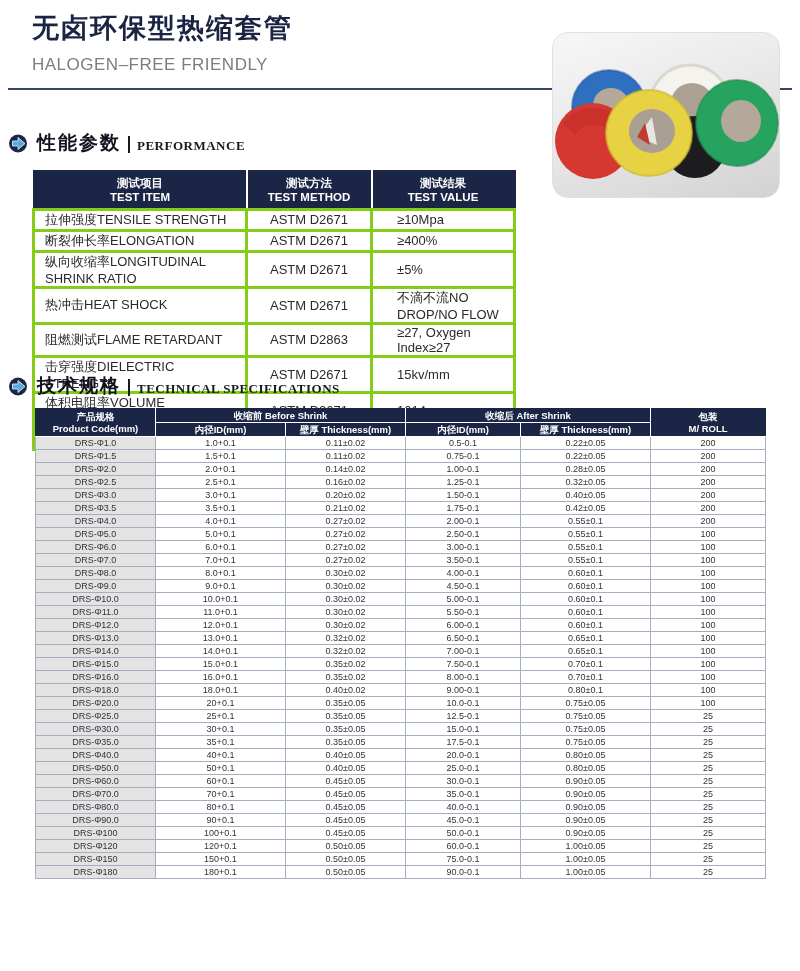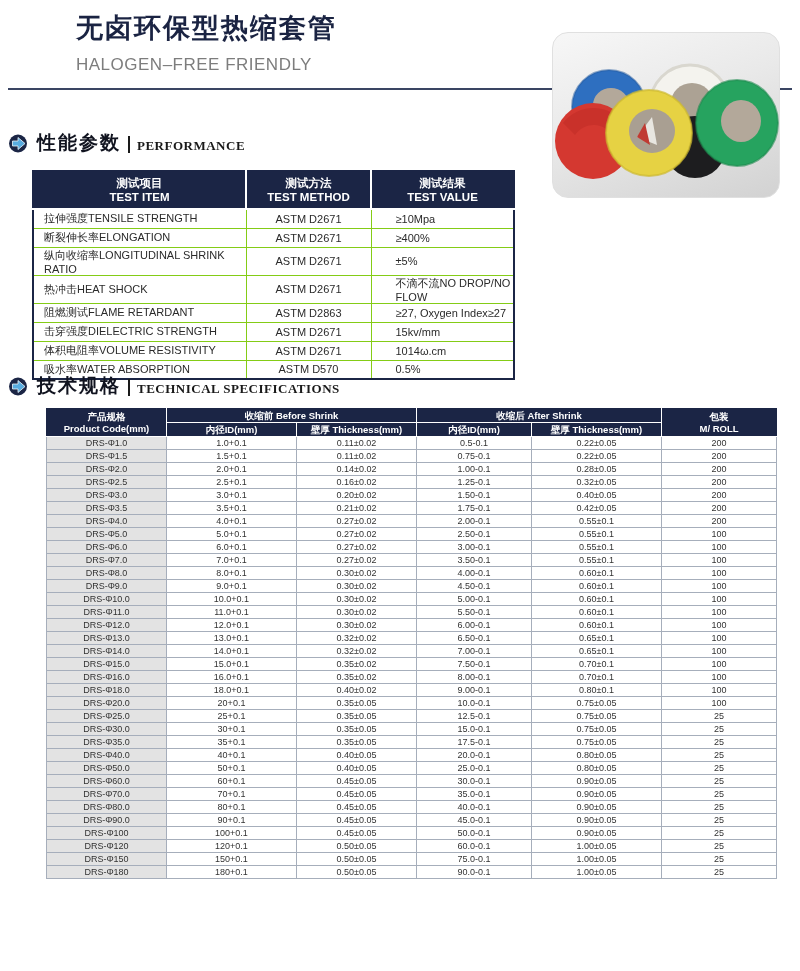--- a/index.html
+++ b/index.html
@@ -1,20 +1,20 @@
 <!DOCTYPE html>
 <html><head>
 <meta charset="utf-8">
 <style>
   * { margin:0; padding:0; box-sizing:border-box; }
   body { font-family: "Liberation Sans", sans-serif; background:#fff; }
   .page { position:relative; width:800px; height:971px; background:#fff; overflow:hidden; }
 
   
-  .title-block { position:absolute; left:32px; top:10px;margin-left:44px; }
+  .title-block { position:absolute; left:32px; top:10px; }
   .title-cn { font-size:27px; font-weight:bold; color:#1a2342; letter-spacing:2px; }
   .subtitle { margin-top:8px; font-size:17px; line-height:21px; color:#7d7d7d; letter-spacing:0.5px; }
   .rule { position:absolute; left:8px; top:88px; width:784px; height:2px; background:#3a4563; }
 
   
   .photo-box { position:absolute; left:552px; top:32px; width:228px; height:166px;
     border-radius:16px; background:linear-gradient(160deg,#f7f7f7 0%,#e9e9e9 45%,#d2d2d2 100%);
     border:1px solid #e0e0e0; overflow:hidden; }
 
   
@@ -25,28 +25,28 @@
   .section-heading .divider { width:2px; height:17px; background:#1a1a1a; margin:2px 7px 0 7px; }
   .section-heading .en { font-size:13px; font-weight:bold; color:#1a1a1a; letter-spacing:0.5px; margin-top:5px; }
 
   
   .perf-table { position:absolute; left:32px; top:170px; width:481px; border-collapse:collapse; table-layout:fixed; }
   .perf-table th { background:#1b2545; color:#fff; font-size:11.5px; font-weight:bold;
     border:2px solid #fff; height:38px; line-height:14px; text-align:center; }
   .perf-table thead tr th:first-child { border-left:2px solid #1b2545; }
   .perf-table thead tr th:last-child { border-right:2px solid #1b2545; }
   .perf-table thead tr th { border-top:2px solid #1b2545; }
-  .perf-table td { border:1px solid #84cc16; font-size:11px; color:#2a2a2a; height:19px; background:#fff;margin-top:40px; }
+  .perf-table td { border:3px solid #84cc16; font-size:13px; color:#2a2a2a; height:19px; background:#fff;margin-top:40px; }
   .perf-table td.c1 { text-align:left; padding-left:10px; }
   .perf-table td.c2 { text-align:center; }
   .perf-table td.c3 { text-align:left; padding-left:24px; }
   .perf-table { border:2px solid #1b2545; }
 
   
-  .spec-table { position:absolute; left:46px; top:408px; width:730px; border-collapse:collapse; table-layout:fixed; }
+  .spec-table { position:absolute; left:35px; top:408px; width:730px; border-collapse:collapse; table-layout:fixed; }
   .spec-table th { background:#1b2545; color:#fff; font-weight:bold; font-size:9.5px;
     border:1px solid #fff; text-align:center; height:14px; line-height:12px; }
   .spec-table thead tr:first-child th { border-top:1px solid #1b2545; }
   .spec-table thead th:first-child { border-left:1px solid #1b2545; }
   .spec-table thead th:last-child { border-right:1px solid #1b2545; }
   .spec-table td { border:1px solid #a6aebb; font-size:9px; color:#333; text-align:center;
     height:13px; padding:1px 2px; background:#fff; }
   .spec-table td.code { background:#e3e3e3; }
   .spec-table { border:1px solid #6a7488; }
 </style>

